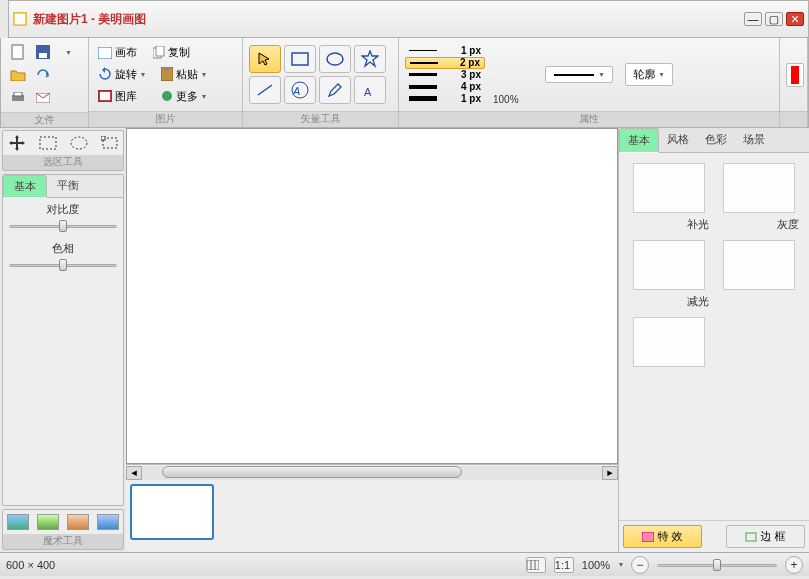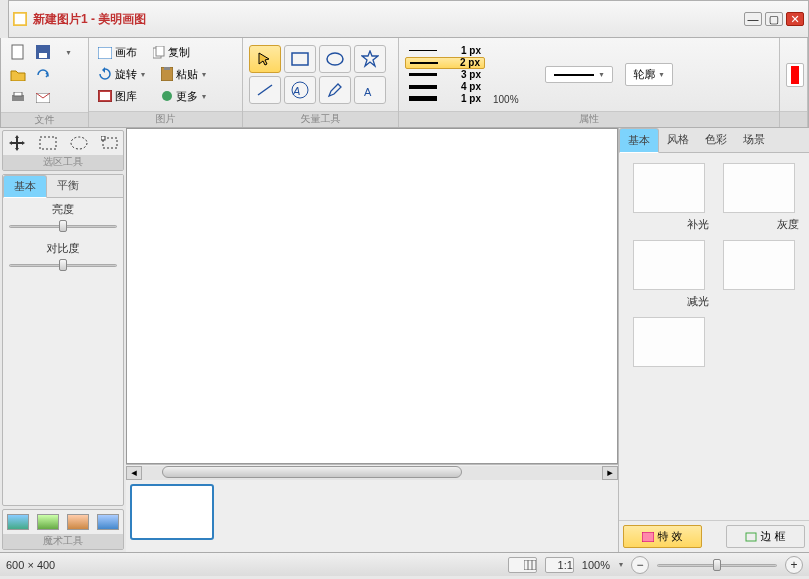--- a/index.html
+++ b/index.html
@@ -40,21 +40,21 @@
 .left-col { width: 126px; display: flex; flex-direction: column; gap: 3px; padding: 2px; }
 .panel { border: 1px solid #b8b8b8; background: #eee; border-radius: 2px; }
 .panel-body { padding: 4px; }
 .panel-label { height: 15px; background: #d4d4d4; font-size: 10px; color: #888; text-align: center; }
 
 .sel-row { display: flex; gap: 4px; justify-content: space-around; padding: 2px 0; }
 .tool-ic { width: 24px; height: 20px; display: flex; align-items: center; justify-content: center; cursor: pointer; }
 
 .tabs { display: flex; border-bottom: 1px solid #bbb; background: #e8e8e8; }
 .tab { padding: 3px 10px; cursor: pointer; color: #444; font-size: 11px; }
-.tab.active { background: #7dd3fc; border: 1px solid #bbb; border-bottom: 1px solid #fff; margin-bottom: -1px; border-radius: 3px 3px 0 0; }
+.tab.active { background: #86efac; border: 1px solid #bbb; border-bottom: 1px solid #fff; margin-bottom: -1px; border-radius: 3px 3px 0 0; }
 
 .slider-block { padding: 4px 6px; }
 .slider-label { text-align: center; font-size: 11px; color: #333; margin-bottom: 2px; }
 .slider { width: 100%; height: 14px; position: relative; }
 .slider-track { position: absolute; top: 6px; left: 0; right: 0; height: 3px; background: #ccc; border: 1px solid #aaa; border-radius: 2px; }
 .slider-thumb { position: absolute; top: 1px; left: 50%; width: 8px; height: 12px; background: linear-gradient(#f8f8f8,#ccc); border: 1px solid #888; border-radius: 2px; transform: translateX(-50%); cursor: pointer; }
 
 .magic-row { display: flex; gap: 4px; justify-content: space-around; padding: 4px 2px; }
 .magic-thumb { width: 22px; height: 16px; border: 1px solid #999; cursor: pointer; }
 
@@ -73,21 +73,21 @@
 .fx-grid { flex: 1; display: grid; grid-template-columns: 1fr 1fr; gap: 8px 10px; padding: 10px; align-content: start; overflow: hidden; }
 .fx-item { text-align: right; }
 .fx-thumb { width: 72px; height: 50px; background: #fdfdfd; border: 1px solid #ccc; margin: 0 auto 4px; }
 .fx-name { font-size: 11px; color: #333; }
 .fx-footer { padding: 4px; border-top: 1px solid #ccc; display: flex; gap: 24px; }
 .fx-btn { flex: 1; border: 1px solid #bbb; padding: 3px; text-align: center; cursor: pointer; border-radius: 2px; display: flex; align-items: center; justify-content: center; gap: 3px; }
 .fx-btn.sel { background: linear-gradient(#ffe9a0,#ffd760); border-color: #d0a030; }
 
 .statusbar { height: 24px; background: linear-gradient(#f0f0f0,#dcdcdc); border-top: 1px solid #aaa; display: flex; align-items: center; padding: 0 6px; gap: 8px; font-size: 11px; color: #333; }
 .statusbar .spacer { flex: 1; }
-.st-btn { width: 29px; height: 16px; border: 1px solid #aaa; background: #f4f4f4; display: flex; align-items: center; justify-content: flex-end; cursor: pointer; border-radius: 2px; font-size: 9px; }
+.st-btn { width: 20px; height: 16px; border: 1px solid #aaa; background: #f4f4f4; display: flex; align-items: center; justify-content: flex-start; cursor: pointer; border-radius: 2px; font-size: 9px; }
 .st-slider { width: 120px; }
 .zb { width:18px; height:18px; border:1px solid #aaa; border-radius:9px; background:#f4f4f4; display:flex; align-items:center; justify-content:center; cursor:pointer; font-size:12px; }
 </style>
 </head>
 <body>
 
 <div class="titlebar">
   <svg class="appicon" viewBox="0 0 16 16">
       <rect width="16" height="16" fill="#f0c040"></rect>
       <rect x="2" y="2" width="12" height="12" fill="#fff"></rect>
@@ -327,28 +327,28 @@
       <div class="panel-label">选区工具</div>
     </div>
 
 
     <div class="panel" style="flex:1">
       <div class="tabs">
         <div class="tab active">基本</div>
         <div class="tab">平衡</div>
       </div>
       <div class="slider-block">
-          <div class="slider-label">亮度</div>
+          <div class="slider-label">对比度</div>
           <div class="slider">
             <div class="slider-track"></div>
             <div class="slider-thumb"></div>
           </div>
         </div>
       <div class="slider-block">
-          <div class="slider-label">对比度</div>
+          <div class="slider-label">色相</div>
           <div class="slider">
             <div class="slider-track"></div>
             <div class="slider-thumb"></div>
           </div>
         </div>
     </div>
 
     <div class="panel">
       <div class="magic-row">
         <div class="magic-thumb" style="background:linear-gradient(#8cf,#4a8)"></div>

